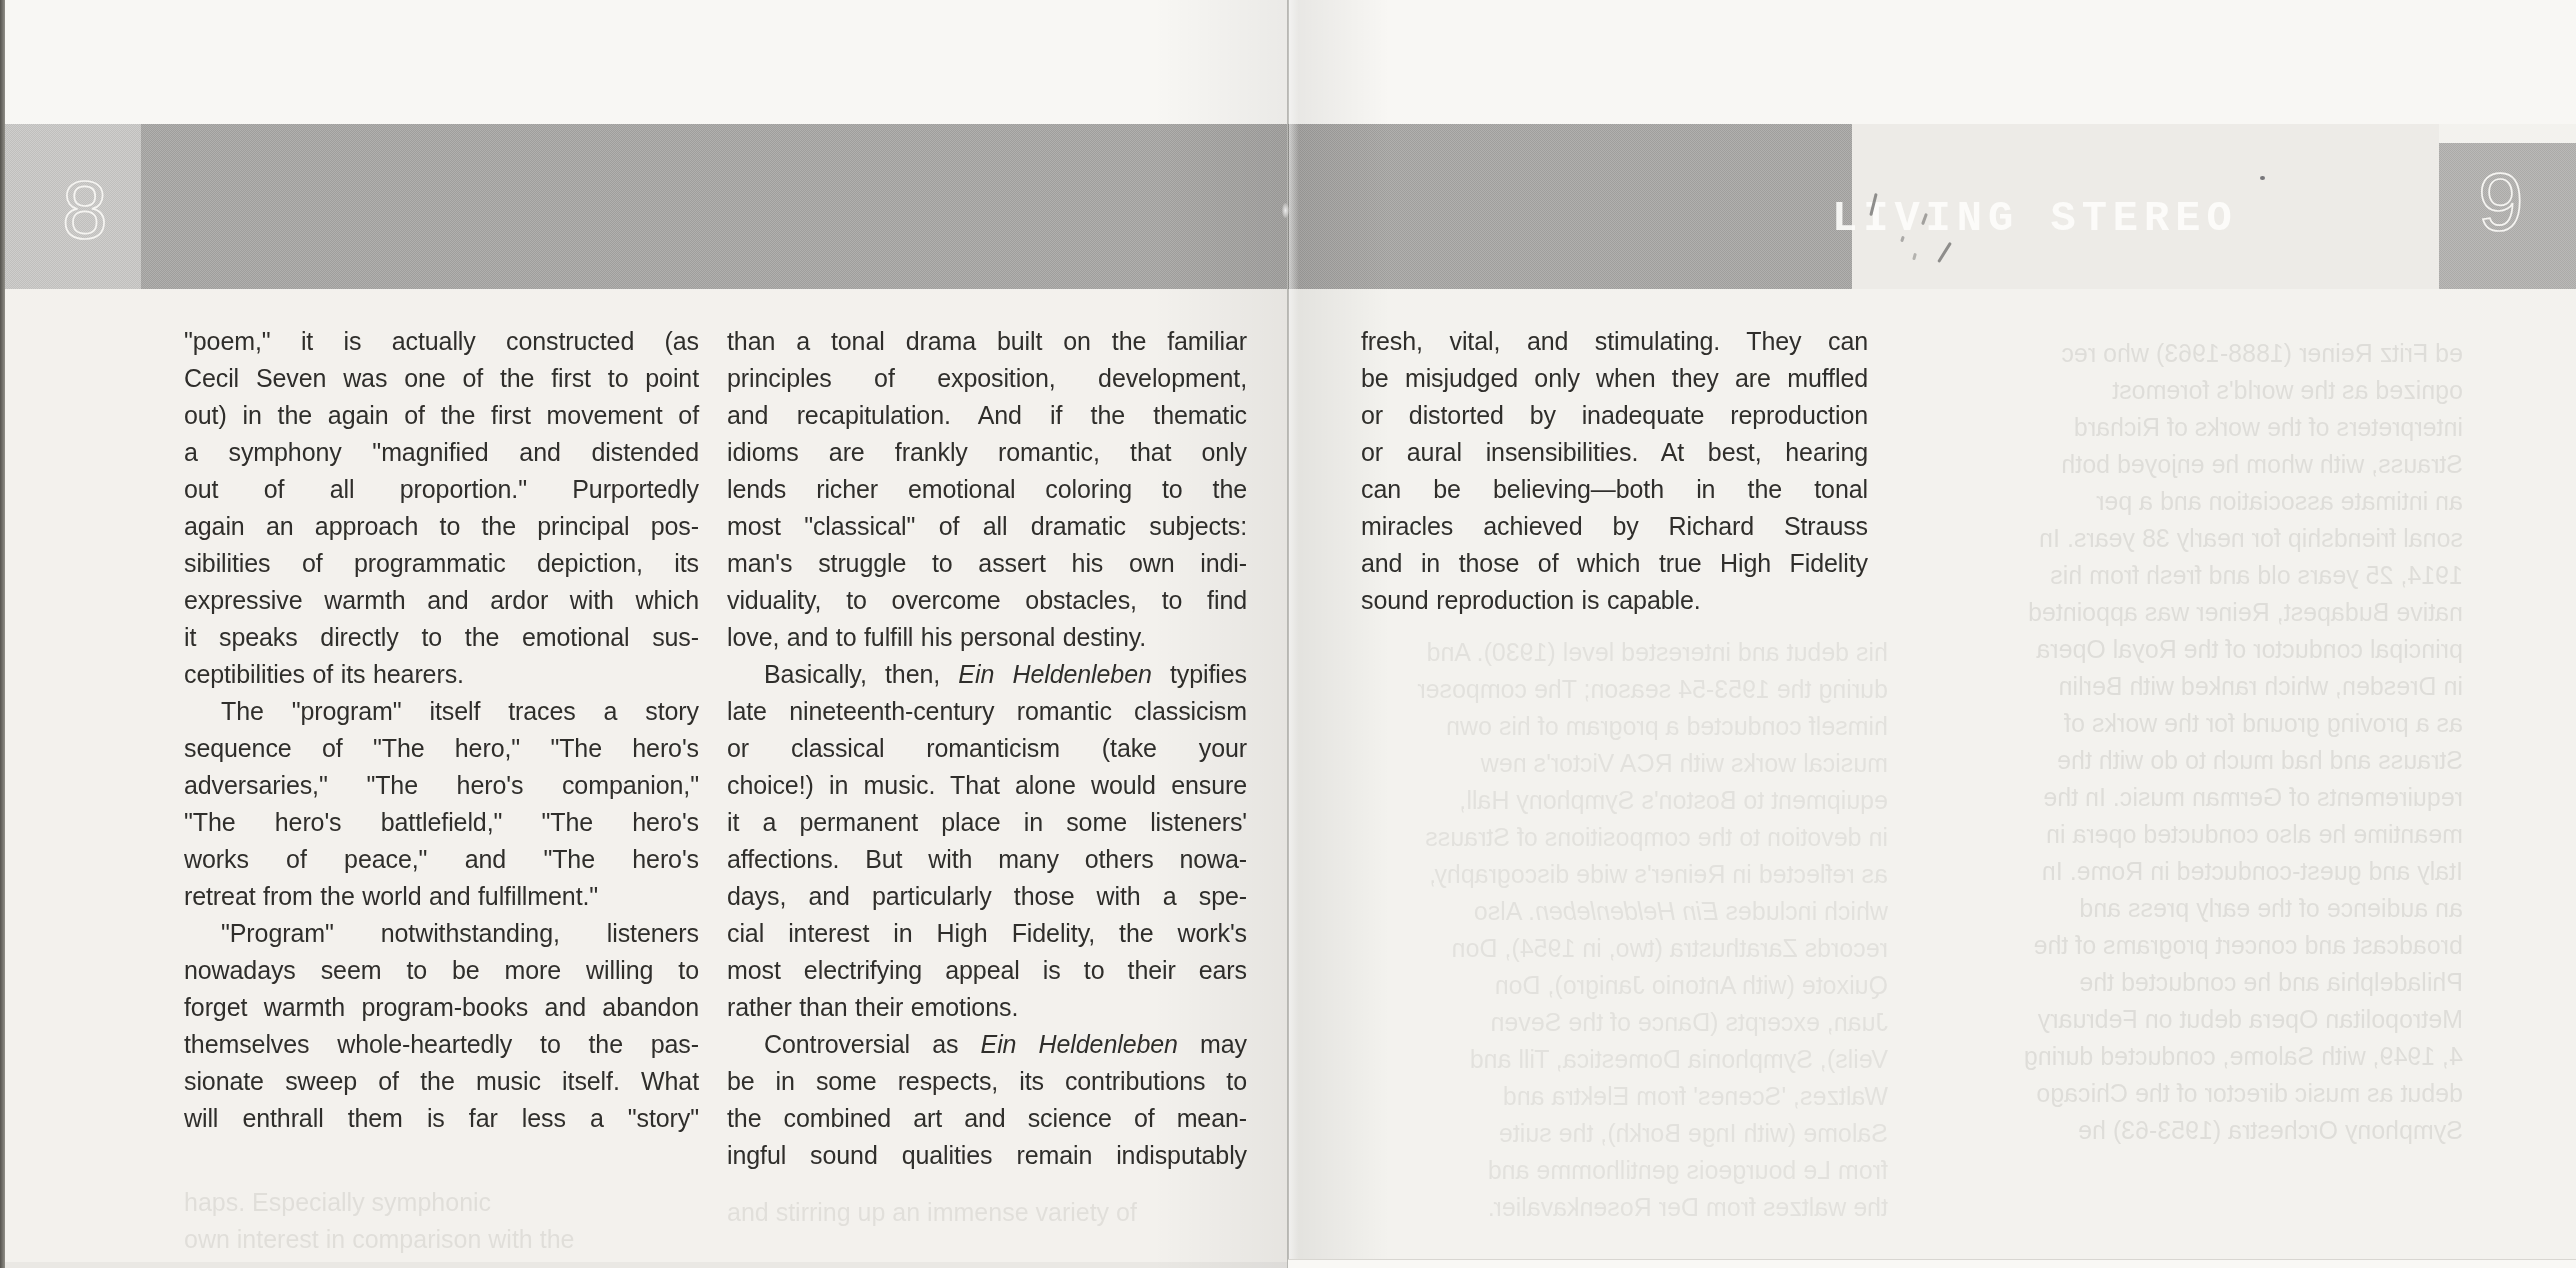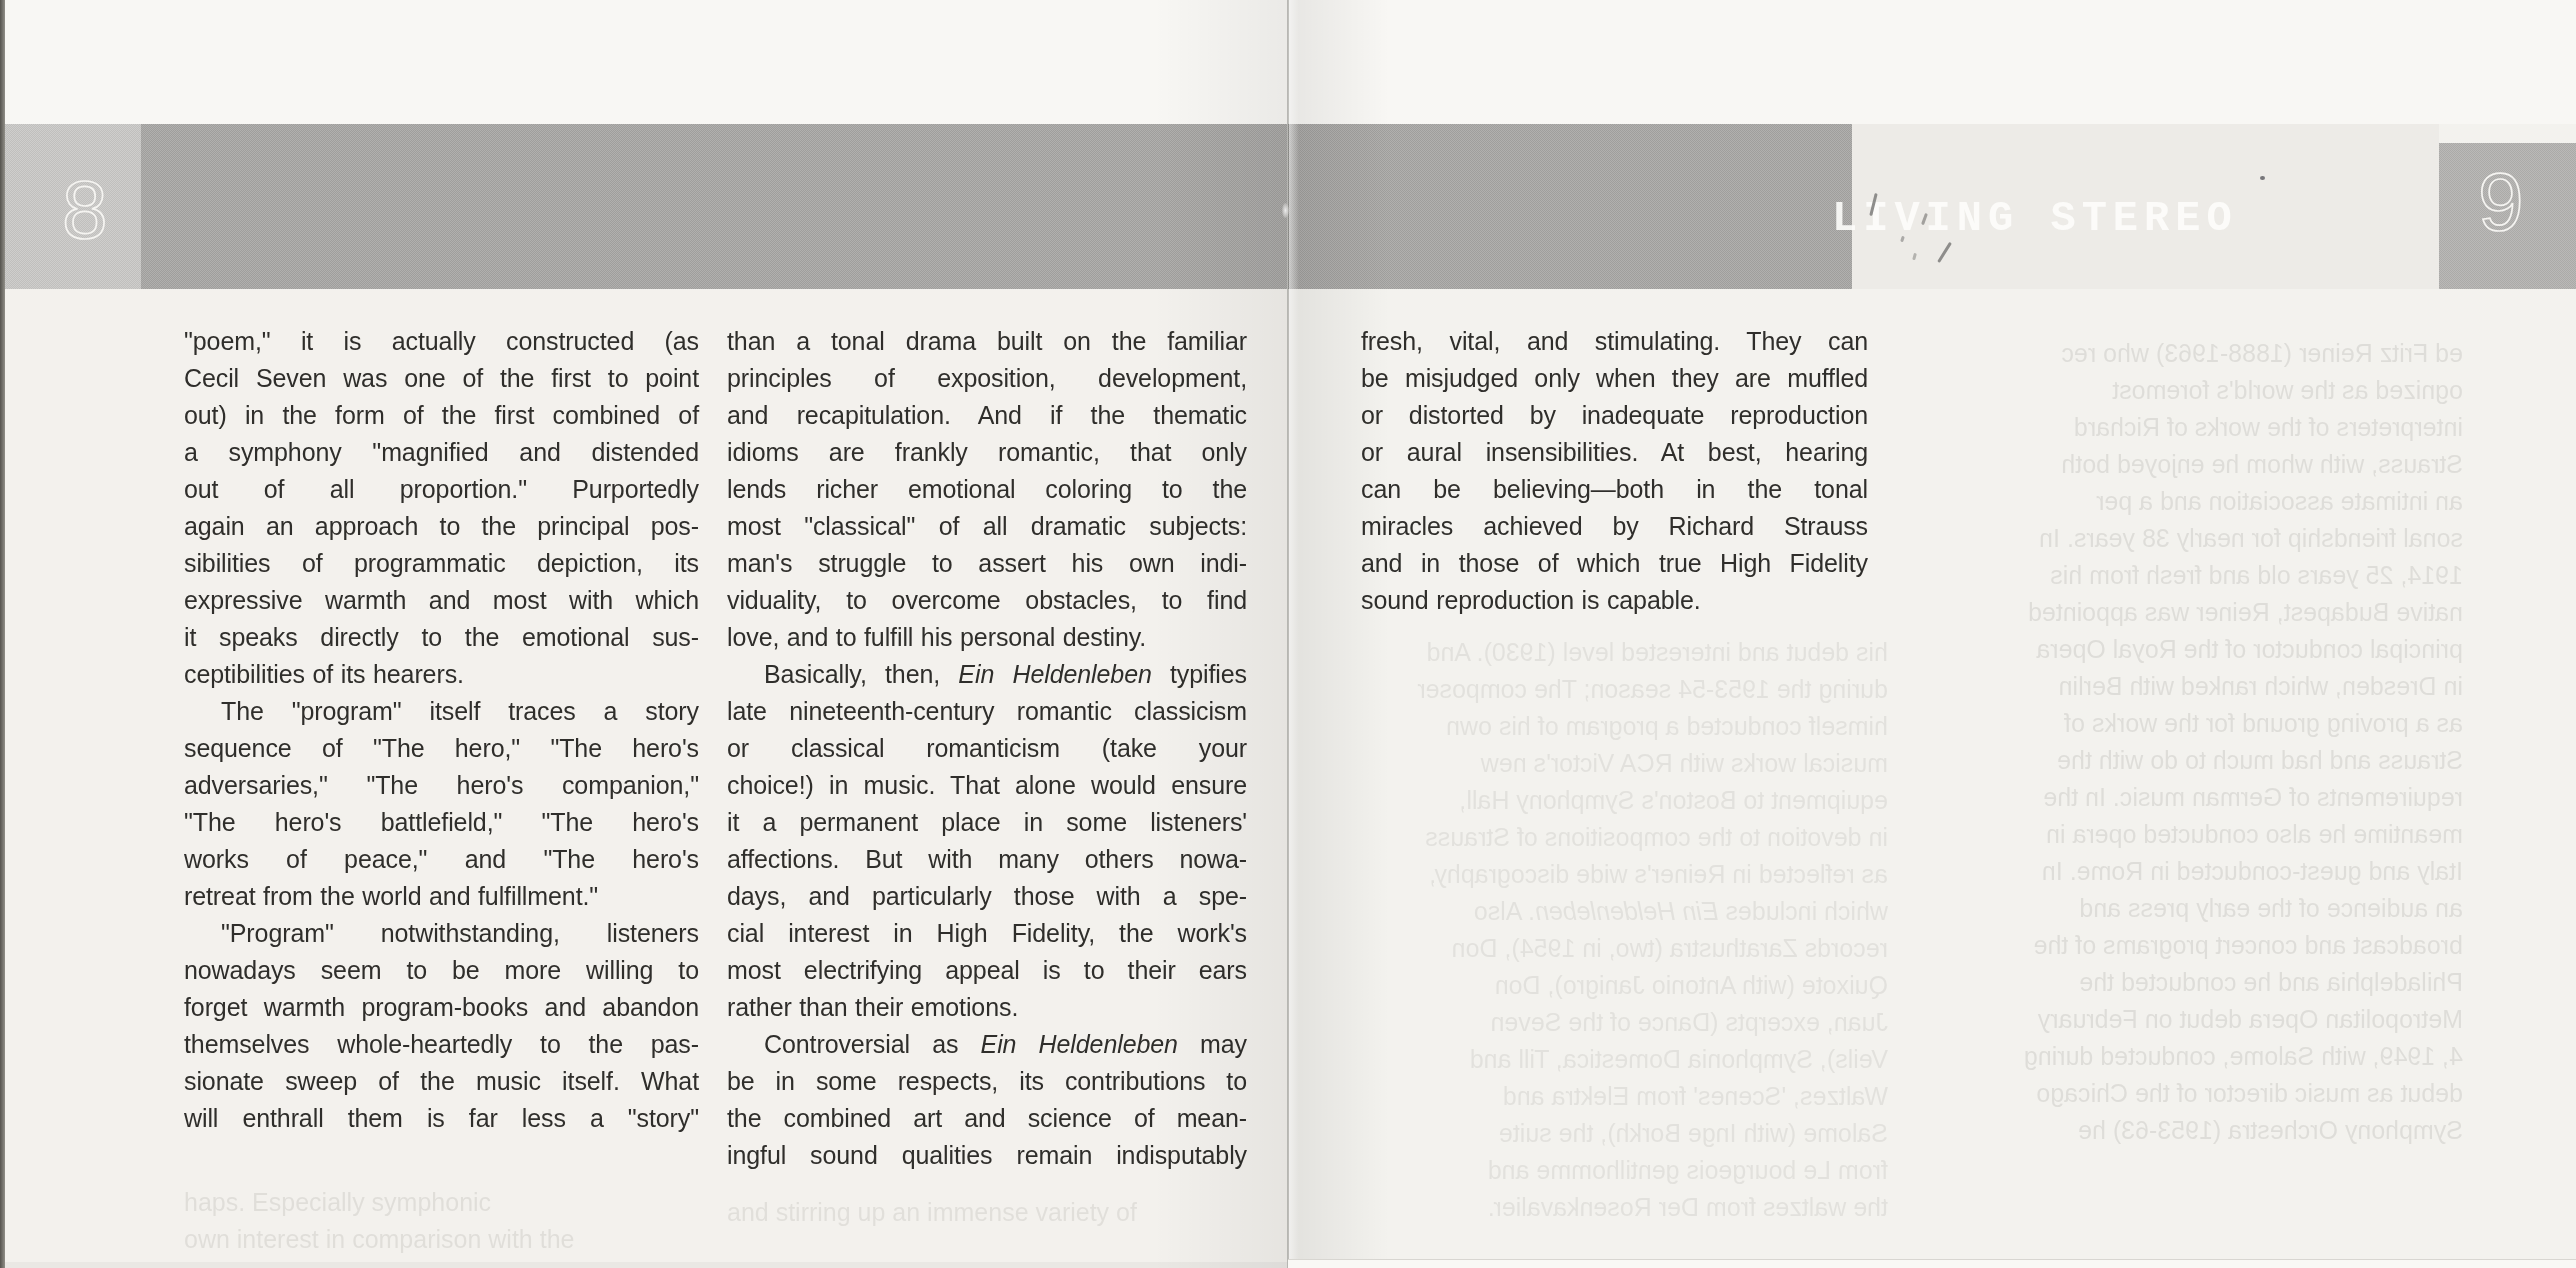--- a/index.html
+++ b/index.html
@@ -91,26 +91,26 @@
   <div class="banner-seg banner-main-right halftone"></div>
   <div class="banner-seg band-light"></div>
   <div class="banner-seg numbox-9"></div>
   <div class="page-num n8">8</div>
   <div class="page-num n9">9</div>
   <div class="banner-ghost-text">LIVING STEREO</div>
 
   <div class="col col-1">
       <div class="ln">"poem," it is actually constructed (as</div>
       <div class="ln">Cecil Seven was one of the first to point</div>
-      <div class="ln">out) in the form of the first combined of</div>
+      <div class="ln">out) in the again of the first movement of</div>
       <div class="ln">a symphony "magnified and distended</div>
       <div class="ln">out of all proportion." Purportedly</div>
       <div class="ln">again an approach to the principal pos-</div>
       <div class="ln">sibilities of programmatic depiction, its</div>
-      <div class="ln">expressive warmth and most with which</div>
+      <div class="ln">expressive warmth and ardor with which</div>
       <div class="ln">it speaks directly to the emotional sus-</div>
       <div class="ln end">ceptibilities of its hearers.</div>
       <div class="ln ind">The "program" itself traces a story</div>
       <div class="ln">sequence of "The hero," "The hero's</div>
       <div class="ln">adversaries," "The hero's companion,"</div>
       <div class="ln">"The hero's battlefield," "The hero's</div>
       <div class="ln">works of peace," and "The hero's</div>
       <div class="ln end">retreat from the world and fulfillment."</div>
       <div class="ln ind">"Program" notwithstanding, listeners</div>
       <div class="ln">nowadays seem to be more willing to</div>

